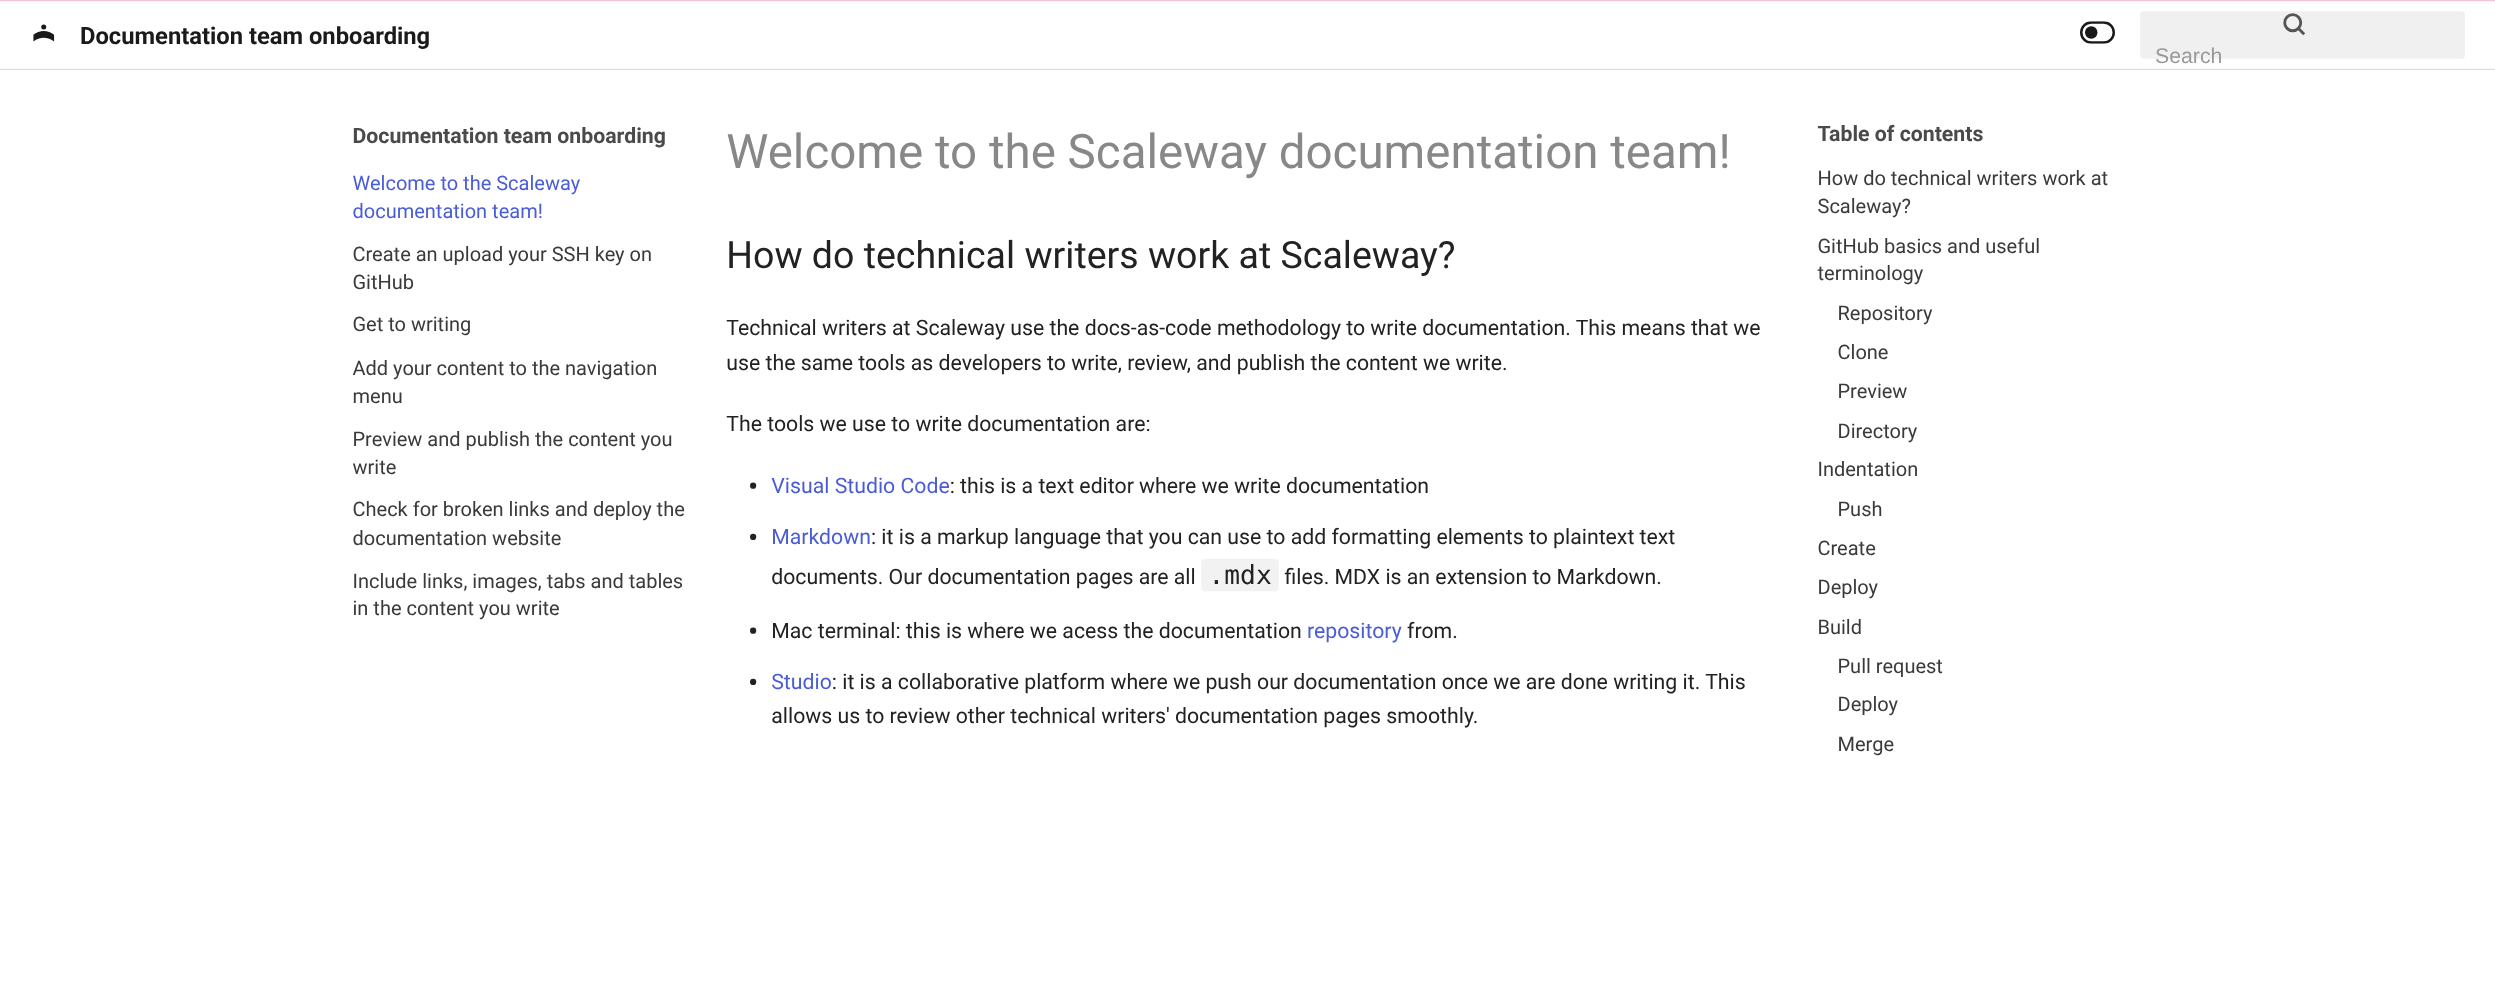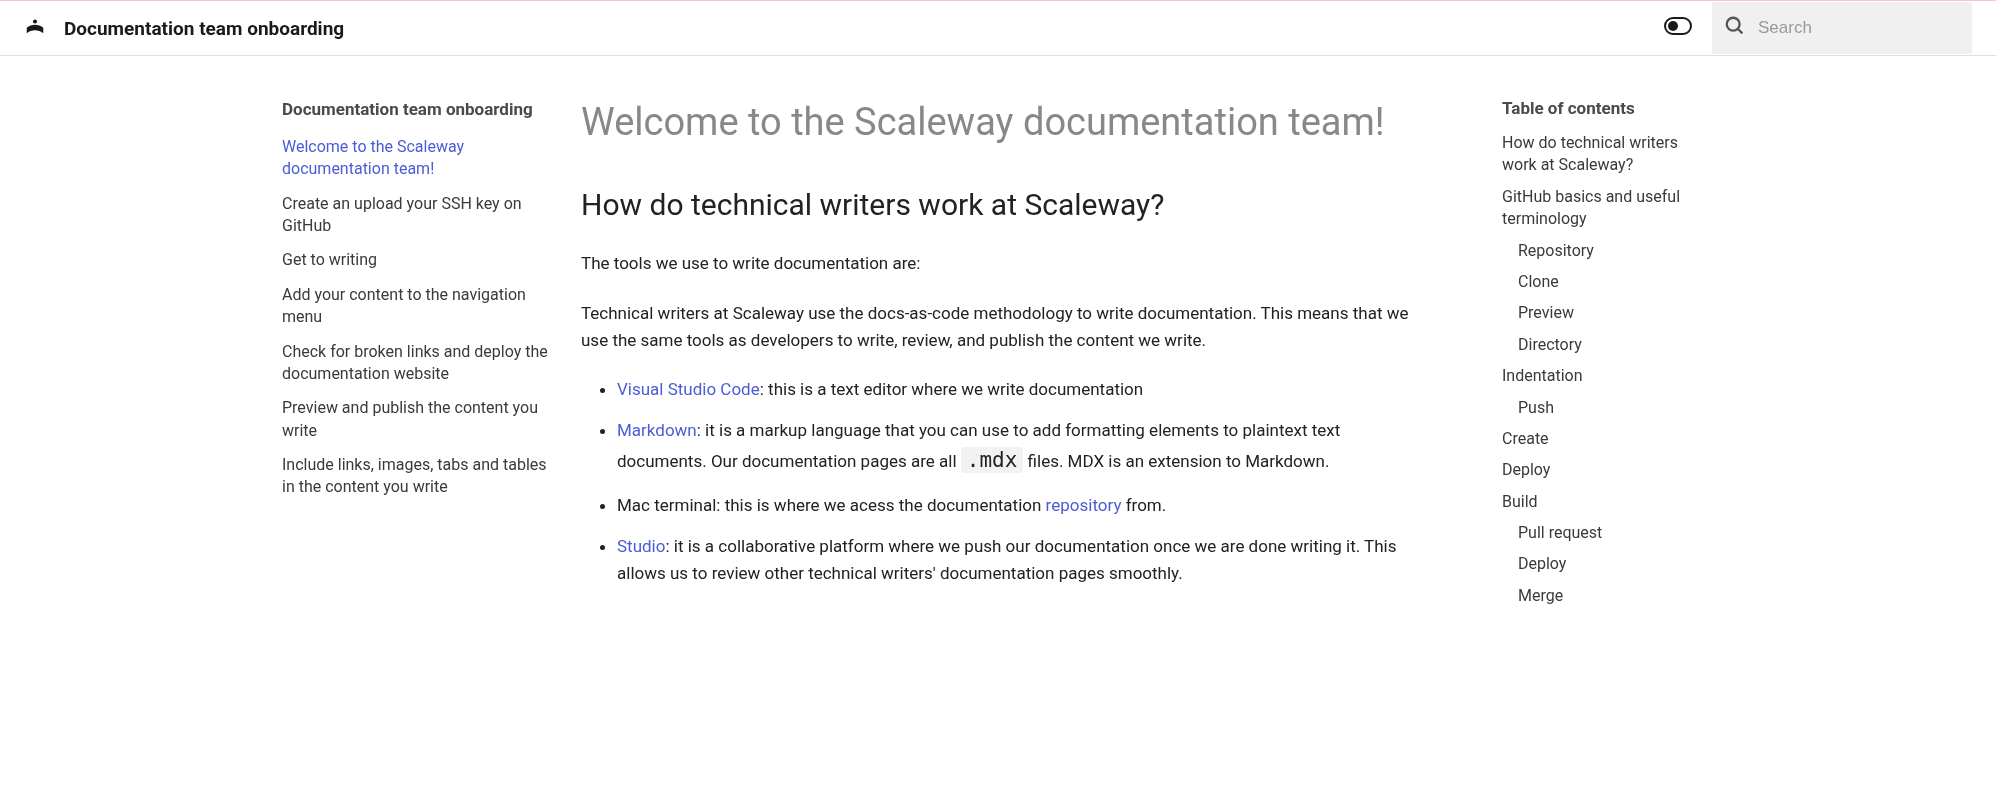--- a/index.html
+++ b/index.html
@@ -34,22 +34,23 @@
     .theme-toggle {
       margin-right: 20px;
       cursor: pointer;
     }
     .search-box {
       display: flex;
       align-items: center;
       background: #f0f0f0;
       border-radius: 3px;
       padding: 0 12px;
-      height: 52px;
+      height: 38px;
       width: 260px;
+      flex-direction: column;
     }
     .search-box svg { flex-shrink: 0; margin-right: 12px; }
     .search-input {
       border: none;
       background: transparent;
       outline: none;
       font-size: 17px;
       color: #555;
       width: 100%;
     }
@@ -123,21 +124,20 @@
     .code-inline {
       font-family: "SFMono-Regular", Consolas, monospace;
       background: #f2f2f2;
       padding: 1px 6px;
       border-radius: 3px;
       font-size: 21px;
     }
 
     .sidebar-right {
       padding-top: 42px;
-      margin-left: 48px;
     }
     .toc-title {
       font-size: 17px;
       font-weight: 700;
       color: #4a4a4a;
       margin-bottom: 14px;
     }
     .toc-list { list-style: none; }
     .toc-list li {
       margin-bottom: 9px;
@@ -183,31 +183,31 @@
 
 <div class="layout">
 
   <nav class="sidebar-left">
     <div class="sidebar-title">Documentation team onboarding</div>
     <ul class="nav-list" id="nav-list">
         <li><a href="#" class="active">Welcome to the Scaleway documentation team!</a></li>
         <li><a href="#">Create an upload your SSH key on GitHub</a></li>
         <li><a href="#">Get to writing</a></li>
         <li><a href="#">Add your content to the navigation menu</a></li>
+        <li><a href="#">Preview and publish the content you write</a></li>
         <li><a href="#">Check for broken links and deploy the documentation website</a></li>
-        <li><a href="#">Preview and publish the content you write</a></li>
         <li><a href="#">Include links, images, tabs and tables in the content you write</a></li>
       </ul>
   </nav>
 
   <main class="content">
     <h1>Welcome to the Scaleway documentation team!</h1>
     <h2>How do technical writers work at Scaleway?</h2>
+    <p>Technical writers at Scaleway use the docs-as-code methodology to write documentation. This means that we use the same tools as developers to write, review, and publish the content we write.</p>
     <p>The tools we use to write documentation are:</p>
-    <p>Technical writers at Scaleway use the docs-as-code methodology to write documentation. This means that we use the same tools as developers to write, review, and publish the content we write.</p>
     <ul>
       <li>
         <a href="#">Visual Studio Code</a><span>: this is a text editor where we write documentation</span>
       </li>
       <li>
         <a href="#">Markdown</a><span>: it is a markup language that you can use to add formatting elements to plaintext text documents. Our documentation pages are all </span><span class="code-inline">.mdx</span><span> files. MDX is an extension to Markdown.</span>
       </li>
       <li>
         <span>Mac terminal: this is where we acess the documentation </span><a href="#">repository</a><span> from.</span>
       </li>

